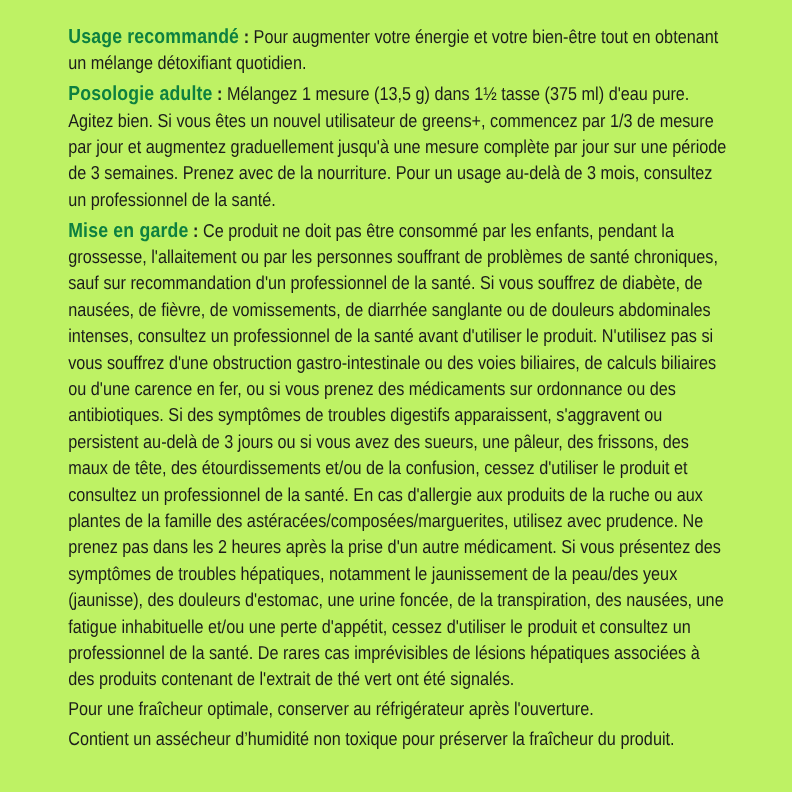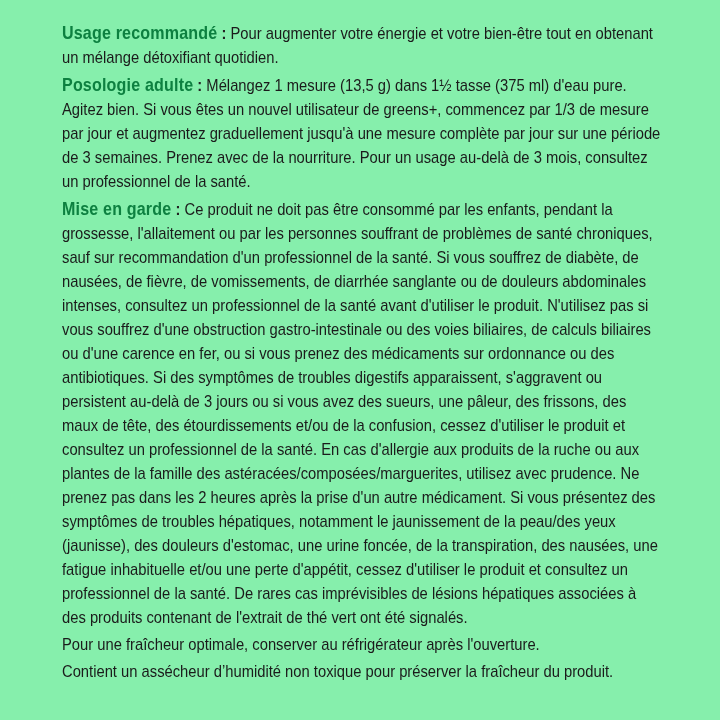--- a/index.html
+++ b/index.html
@@ -7,21 +7,21 @@
     padding: 0;
     background: #ffffff;
     width: 720px;
     height: 720px;
     overflow: hidden;
   }
   .sheet {
     position: relative;
     width: 720px;
     height: 720px;
-    background: #86efac;
+    background: #bef264;
     font-family: "Liberation Sans", sans-serif;
     color: #1b1b1b;
     text-decoration: underline;
   }
   
   .content {
     position: absolute;
     top: 21px;
     left: 62px;
     width: 690px;

